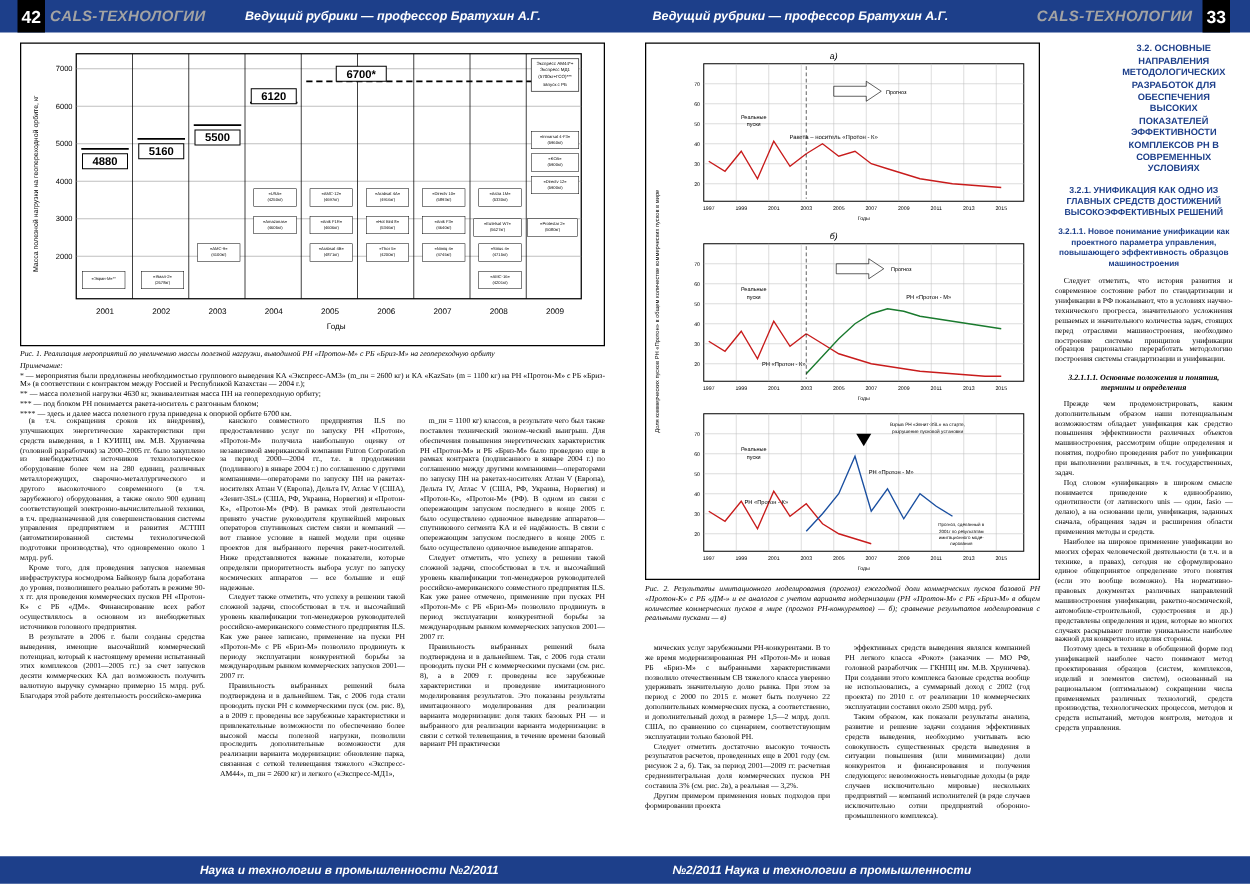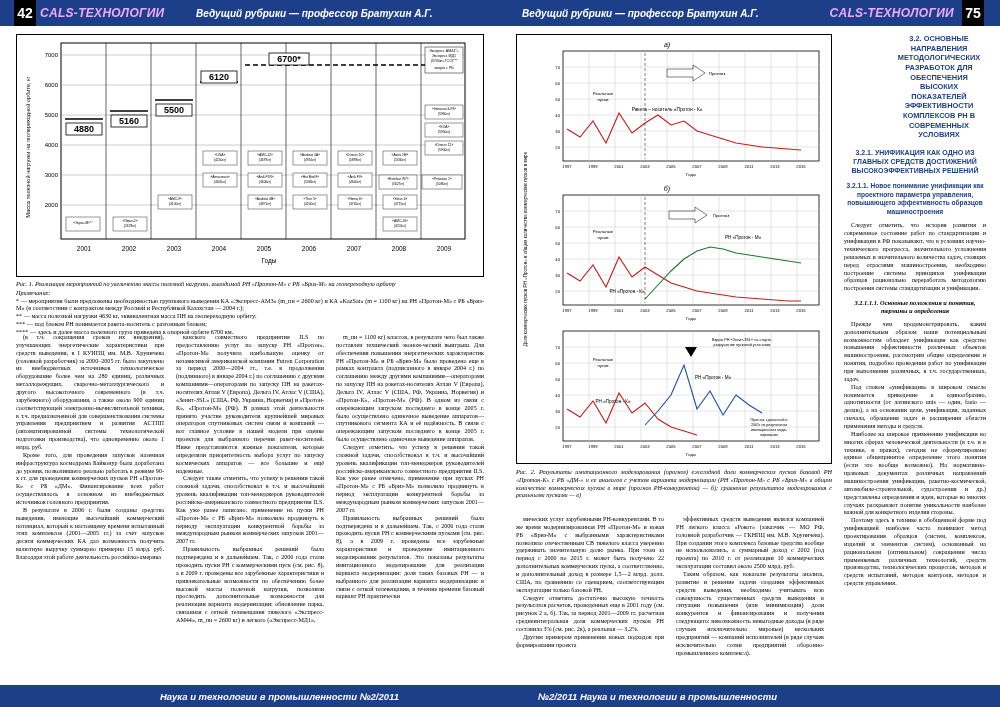--- a/index.html
+++ b/index.html
@@ -4,21 +4,21 @@
 <style>
   html,body{margin:0;padding:0;background:#ffffff;}
   body{width:1000px;height:707px;font-family:"Liberation Serif",serif;color:#000;overflow:hidden;}
   .page{position:relative;width:1000px;height:707px;display:flex;}
   .spread-left,.spread-right{position:relative;width:500px;height:707px;box-sizing:border-box;}
 
   
   .hdr{position:absolute;top:0;left:0;width:500px;height:26px;background:#1d3f8a;}
   .hdr .pagenum{position:absolute;top:0;width:22px;height:26px;background:#000;color:#fff;display:flex;align-items:center;justify-content:center;font-family:"Liberation Sans",sans-serif;font-size:14px;font-weight:bold;}
   .hdr .title{position:absolute;top:0;height:26px;display:flex;align-items:center;color:#fff;font-family:"Liberation Sans",sans-serif;font-weight:bold;font-style:italic;font-size:10px;}
-  .hdr .cals{position:absolute;top:0;height:26px;display:flex;align-items:center;color:#f0abfc;font-family:"Liberation Sans",sans-serif;font-weight:bold;font-style:italic;font-size:12px;letter-spacing:.3px;}
+  .hdr .cals{position:absolute;top:0;height:26px;display:flex;align-items:center;color:#a3a3a3;font-family:"Liberation Sans",sans-serif;font-weight:bold;font-style:italic;font-size:12px;letter-spacing:.3px;}
 
   
   .l-pagenum{left:14px;}
   .l-cals{left:40px;color:#fff;}
   .l-title{left:196px;}
   
   .r-title{left:22px;}
   .r-cals{right:46px;}
   .r-pagenum{right:16px;}
 
@@ -236,21 +236,21 @@
     <div class="footer">
       <div class="lbl f-left">Наука и технологии в промышленности №2/2011</div>
     </div>
   </div>
 
   <div class="spread-right">
 
     <div class="hdr">
       <div class="title r-title">Ведущий рубрики — профессор Братухин А.Г.</div>
       <div class="cals r-cals">CALS-ТЕХНОЛОГИИ</div>
-      <div class="pagenum r-pagenum">75</div>
+      <div class="pagenum r-pagenum">33</div>
     </div>
 
     <div class="figbox" style="left:16px;top:34px;width:316px;height:430px;border:1px solid #000;">
       <svg width="314" height="428" viewBox="0 0 314 428">
 
         <text x="10" y="214" font-size="4.6" text-anchor="middle" transform="rotate(-90 10 214)">Доля коммерческих пусков РН «Протон» в общем количестве коммерческих пусков в мире</text>
 
         <text x="150" y="12" font-size="7" text-anchor="middle" font-style="italic">а)</text>
         <rect x="46" y="16" width="256" height="110" fill="#fff" stroke="#000" stroke-width="0.8"></rect>
         <g stroke="#bbb" stroke-width="0.4">

